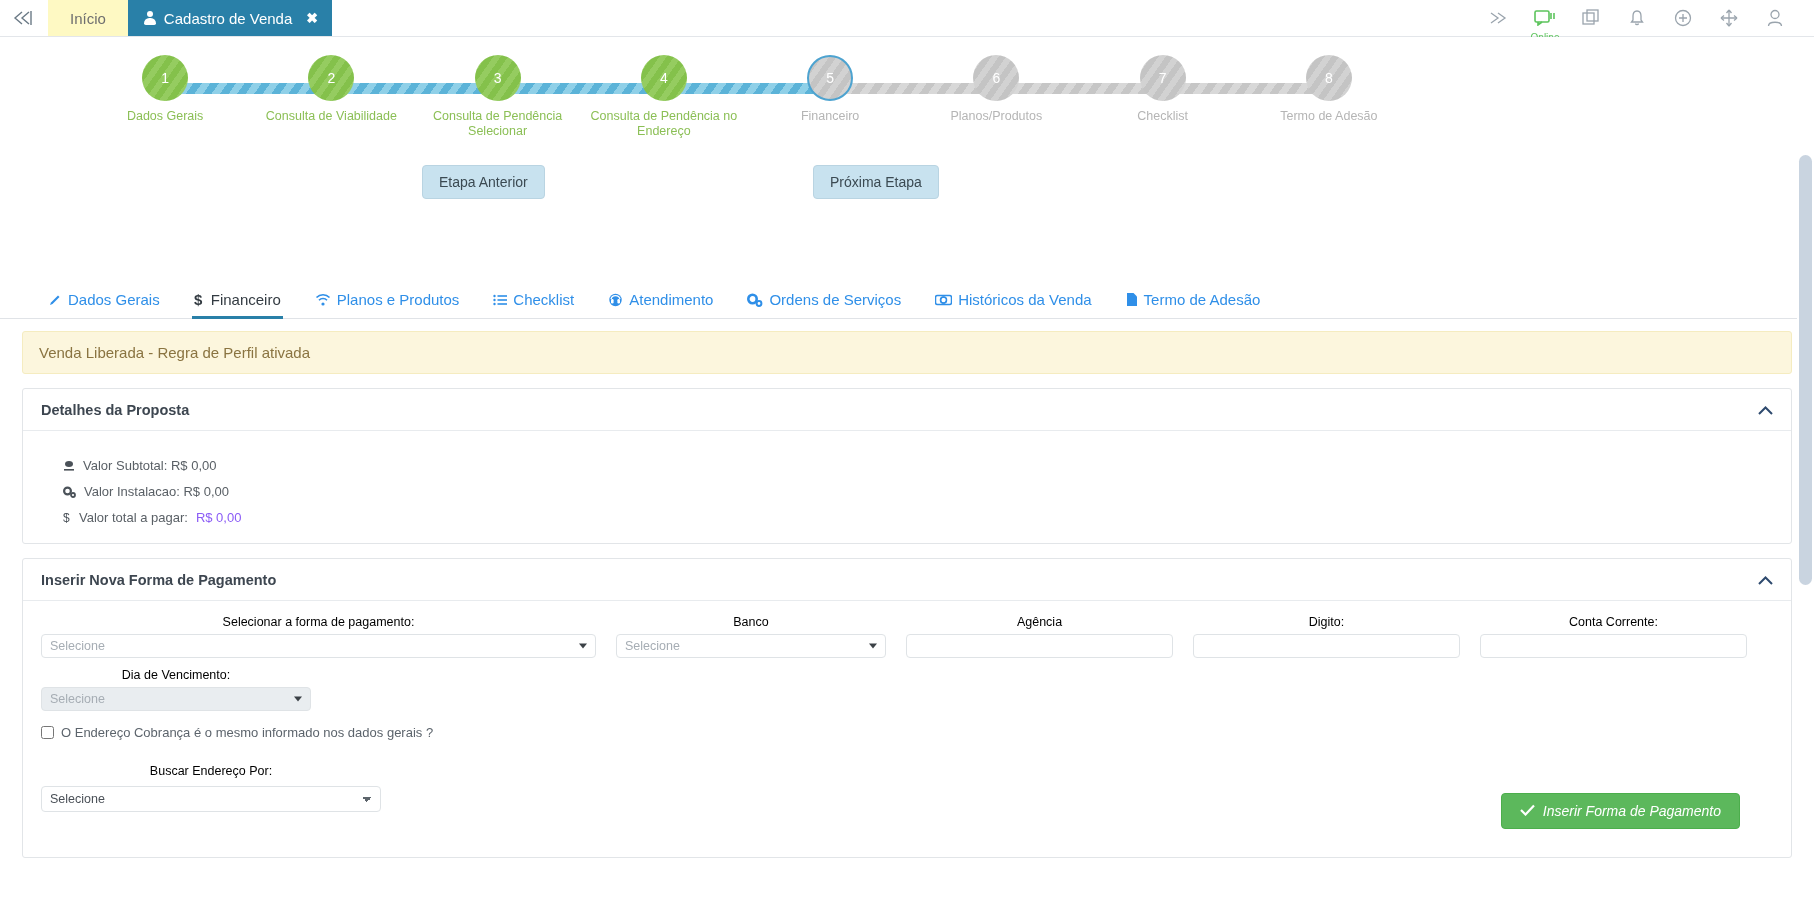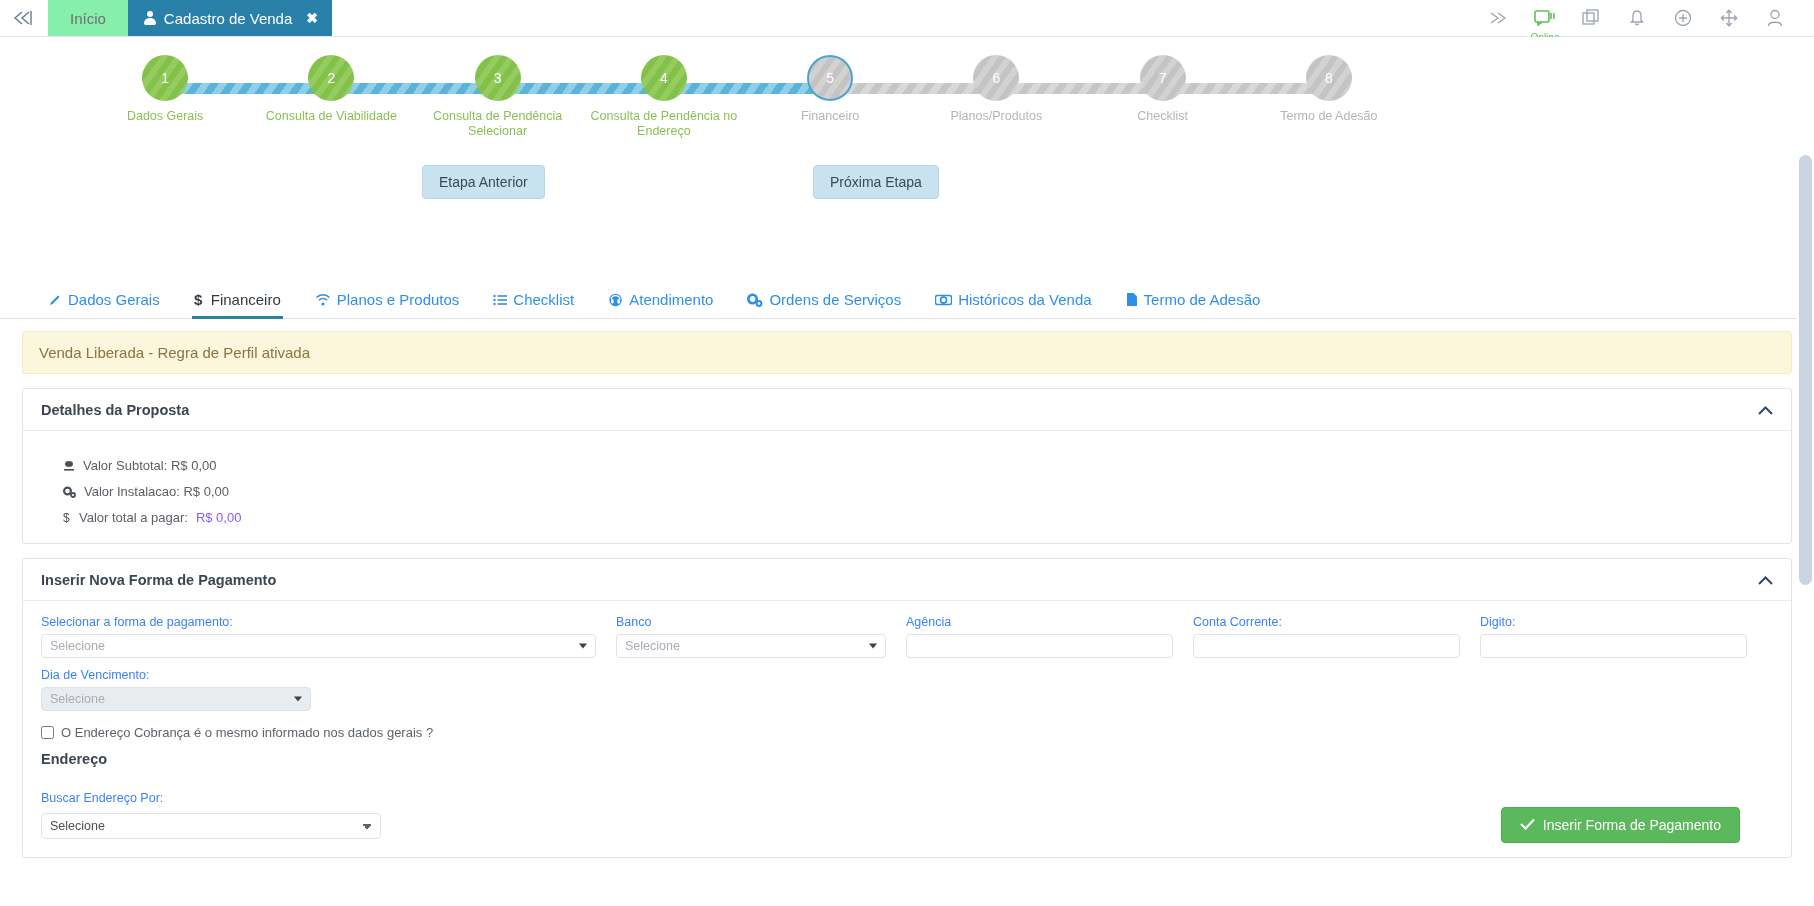--- a/index.html
+++ b/index.html
@@ -22,21 +22,21 @@
     position: relative;
   }
   .collapse-btn {
     width: 48px;
     display: flex; align-items: center; justify-content: center;
     color: #6b7a86;
     font-size: 17px;
     cursor: pointer;
   }
   .tab-home {
-    background: #86efac;
+    background: #fef9c3;
     color: #6f6f6f;
     display: flex; align-items: center;
     padding: 0 22px;
     font-size: 15px;
     cursor: pointer;
   }
   .tab-active {
     background: #2980a8;
     color: #ffffff;
     display: flex; align-items: center; gap: 8px;
@@ -257,22 +257,23 @@
   
   .form-row {
     display: flex;
     gap: 0;
     margin-bottom: 10px;
   }
   .fg { padding: 0 10px; }
   .fg label {
     display: block;
     font-size: 12.5px;
-    color: #3b82f6;
+    color: #000000;
     margin-bottom: 5px;
+    text-align: center;
   }
   .ctrl {
     width: 100%;
     height: 24px;
     border: 1px solid #dfe3e6;
     border-radius: 4px;
     background: #fff;
     font-size: 12.5px;
     color: #9aa1a8;
     padding: 0 8px;
@@ -320,29 +321,30 @@
   .check-row input[type=checkbox] {
     width: 13px; height: 13px; margin: 0; cursor: pointer;
   }
   .sub-head {
     font-size: 14.5px; font-weight: bold; color: #3d4650;
     margin: 11px 0 0 0;
   }
 
   .btn-green {
     position: absolute;
-    right: 51px; bottom: 14px;
+    right: 51px; bottom: 28px;
     background: #5cb85c;
     border: 1px solid #4cae4c;
     border-radius: 4px;
     color: #fff;
     font-size: 14px;
     padding: 9px 18px;
     display: flex; align-items: center; gap: 8px;
     cursor: pointer;
+    font-style: italic;
   }
 </style>
 </head>
 <body>
 
 <div class="topbar">
   <div class="collapse-btn">
     <svg width="22" height="14" viewBox="0 0 22 14">
       <path d="M9 1 L2 7 L9 13" fill="none" stroke="#6b7a86" stroke-width="1.4"></path>
       <path d="M16 1 L9 7 L16 13" fill="none" stroke="#6b7a86" stroke-width="1.4"></path>
@@ -611,45 +613,44 @@
           <div class="sel2">
             <span>Selecione</span>
             <span class="caret"></span>
           </div>
         </div>
         <div class="fg" style="width:287px;">
           <label>Agência</label>
           <input class="ctrl" type="text" value="" style="">
         </div>
         <div class="fg" style="width:287px;">
+          <label>Digito:</label>
+          <input class="ctrl" type="text" value="" style="">
+        </div>
+        <div class="fg" style="width:287px;">
           <label>Conta Corrente:</label>
-          <input class="ctrl" type="text" value="" style="">
-        </div>
-        <div class="fg" style="width:287px;">
-          <label>Digito:</label>
           <input class="ctrl" type="text" value="" style="">
         </div>
       </div>
 
       <div class="form-row" style="margin-bottom:14px;">
         <div class="fg" style="width:290px;">
           <label>Dia de Vencimento:</label>
           <div class="sel2 disabled">
             <span>Selecione</span>
             <span class="caret"></span>
           </div>
         </div>
       </div>
 
       <div class="check-row">
         <input type="checkbox" style="">
         <span>O Endereço Cobrança é o mesmo informado nos dados gerais ?</span>
       </div>
 
-      <div class="sub-head" style="margin-left:10px;">Endereço</div>
 
       <div class="fg" style="width:360px;margin-top:24px;">
         <label style="margin-bottom:8px;">Buscar Endereço Por:</label>
         <select class="ctrl" style="height:26px;" id="address-select"><option>Selecione</option></select>
       </div>
     </div>
 
     <button class="btn-green">
       <span>
         <svg width="15" height="12" viewBox="0 0 15 12">

